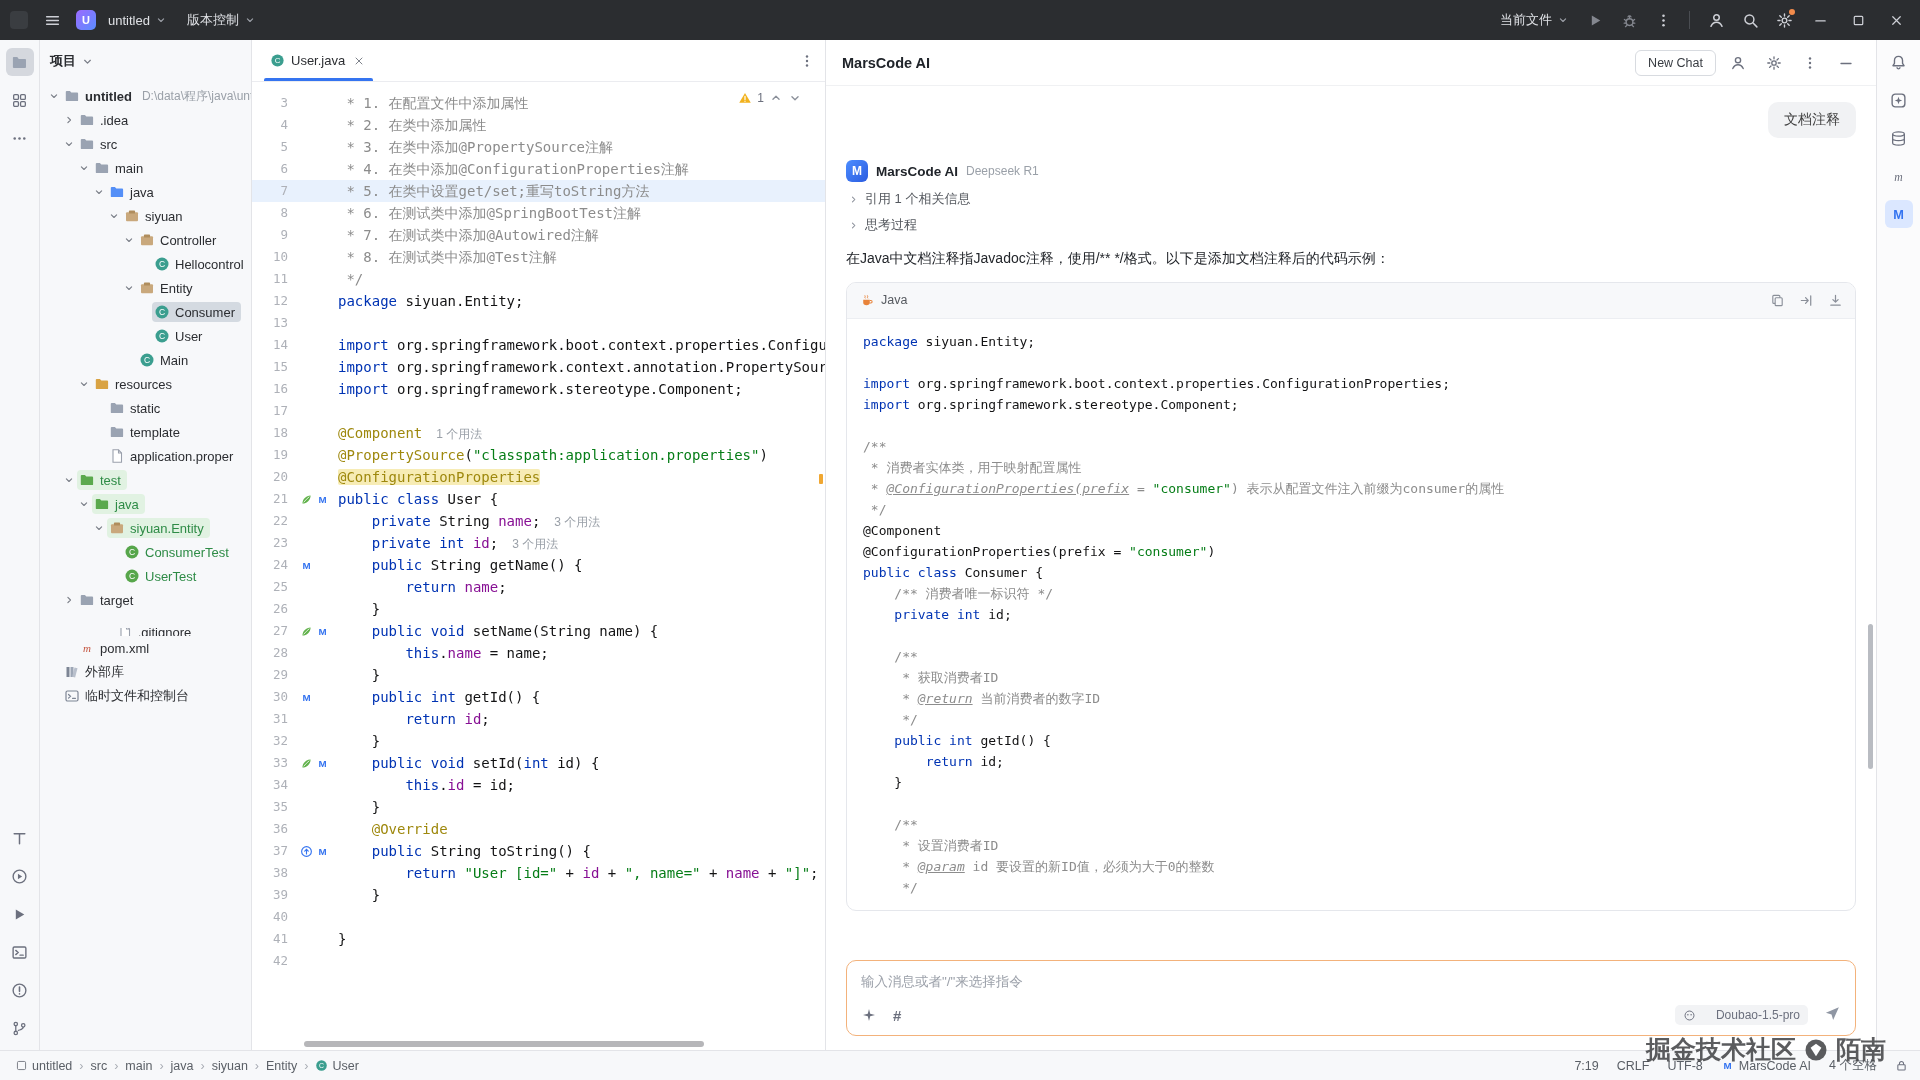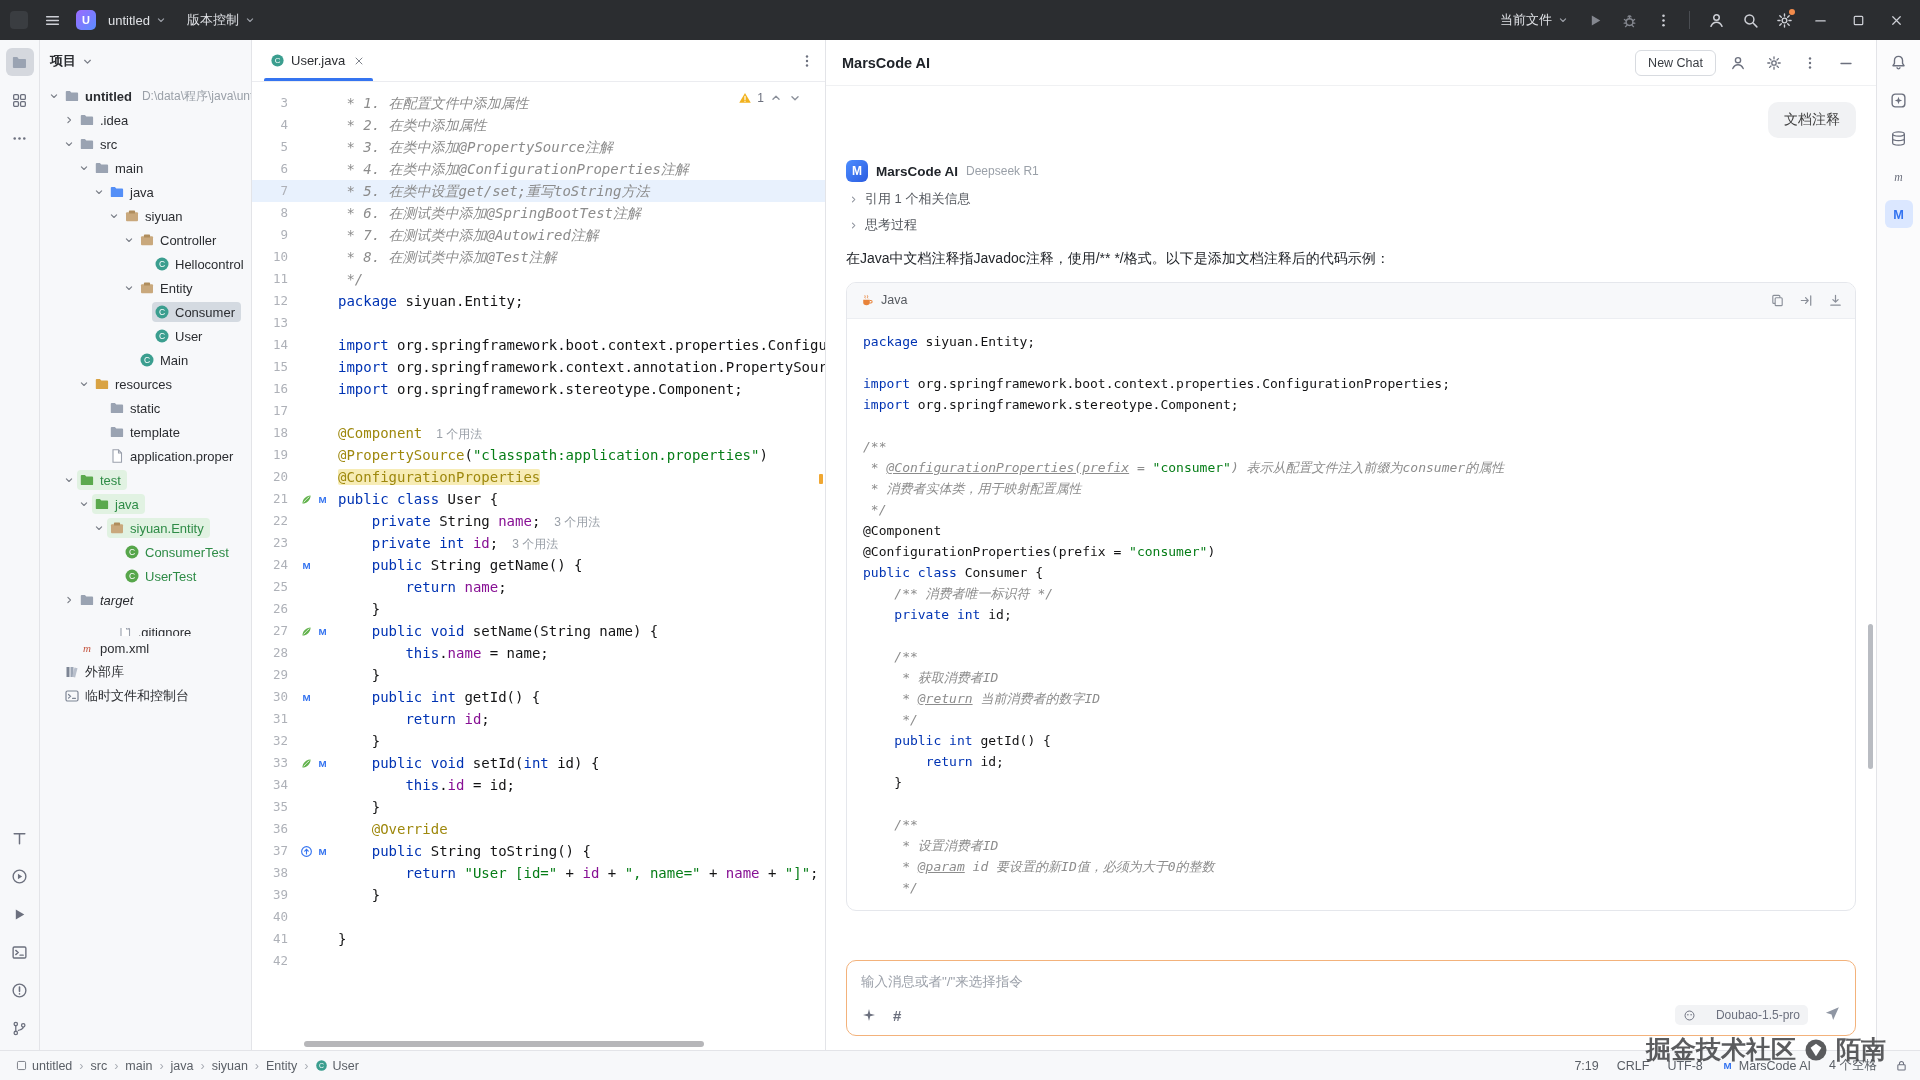--- a/index.html
+++ b/index.html
@@ -58,21 +58,21 @@
 .tab-more{margin-left:auto;color:#6c707e;width:20px;height:20px;display:flex;align-items:center;justify-content:center}
 .editor-body{flex:1;position:relative;overflow:hidden;font-family:"DejaVu Sans Mono","Liberation Mono",monospace;font-size:14px}
 .ed-lines{padding-top:10px}
 .ed-line{display:flex;height:22px;line-height:22px}
 .ed-line.caret{background:#e8f1fd}
 .ed-num{width:44px;flex:none;text-align:right;padding-right:8px;color:#aeb1b8;font-size:12.5px}
 .ed-gut{width:42px;flex:none;display:flex;align-items:center;gap:3px;padding-left:4px}
 .ed-gut .ic{width:13px;height:13px}
 .ed-code{white-space:pre;overflow:hidden;flex:1}
 .ed-inlay{color:#9aa0a8;font-size:12px;margin-left:14px;font-family:"Liberation Sans",sans-serif}
-.tk-c{color:#8c8c8c;font-style:italic}
+.tk-c{color:#8c8c8c;}
 .tk-ct{color:#8c8c8c;font-style:italic;text-decoration:underline}
 .tk-k{color:#0033b3}
 .tk-s{color:#067d17}
 .tk-a{color:#9e880d}
 .tk-ah{color:#9e880d;background:#f7ecb5;border-radius:2px}
 .tk-p{color:#131314}
 .tk-f{color:#871094}
 .inspection{position:absolute;top:6px;right:16px;display:flex;align-items:center;gap:5px;font-size:12px;color:#6c707e;background:rgba(255,255,255,.92);padding:3px 7px;border-radius:6px;z-index:5;font-family:"Liberation Sans",sans-serif}
 .inspection .ic{width:14px;height:14px}
 .insp-nav{color:#8a8f99}
@@ -623,21 +623,21 @@
             <span class="tree-pill">
               <span class="ic ic-test-class">
                 <svg viewBox="0 0 16 16">
                   <circle cx="8" cy="8" r="6.5" fill="#57a64b"></circle>
                   <text x="8" y="11" font-size="8.5" text-anchor="middle" fill="#fff" font-family="sans-serif">C</text>
                 </svg>
               </span>
               <span class="tree-label">UserTest</span>
             </span>
           </div>
-          <div class="tree-row" style="padding-left: 21px; font-style: italic;">
+          <div class="tree-row" style="padding-left: 21px;">
             <span class="tree-chevron">
               <svg viewBox="0 0 16 16">
                 <path d="M6.5 4.5L10 8l-3.5 3.5" stroke="currentColor" stroke-width="1.5" fill="none" stroke-linecap="round" stroke-linejoin="round"></path>
               </svg>
             </span>
             <span class="tree-pill">
               <span class="ic ic-folder">
                 <svg viewBox="0 0 16 16">
                   <path d="M1.8 3.8c0-.5.4-.9.9-.9h3.2l1.4 1.7h5.9c.5 0 .9.4.9.9v6.7c0 .5-.4.9-.9.9H2.7a.9.9 0 0 1-.9-.9z" fill="currentColor"></path>
                 </svg>
@@ -1103,22 +1103,22 @@
                 </span>
             </span>
           </div>
           <div class="cc-body">
               <div class="cc-line"><span class="tk-k">package</span><span class="tk-p"> siyuan.Entity;</span></div>
               <div class="cc-line"></div>
               <div class="cc-line"><span class="tk-k">import</span><span class="tk-p"> org.springframework.boot.context.properties.ConfigurationProperties;</span></div>
               <div class="cc-line"><span class="tk-k">import</span><span class="tk-p"> org.springframework.stereotype.Component;</span></div>
               <div class="cc-line"></div>
               <div class="cc-line"><span class="tk-c">/**</span></div>
+              <div class="cc-line"><span class="tk-c"> * 消费者实体类，用于映射配置属性</span></div>
               <div class="cc-line"><span class="tk-c"> * </span><span class="tk-ct">@ConfigurationProperties(prefix</span><span class="tk-c"> = </span><span class="tk-s">"consumer"</span><span class="tk-c">) 表示从配置文件注入前缀为consumer的属性</span></div>
-              <div class="cc-line"><span class="tk-c"> * 消费者实体类，用于映射配置属性</span></div>
               <div class="cc-line"><span class="tk-c"> */</span></div>
               <div class="cc-line"><span class="tk-p">@Component</span></div>
               <div class="cc-line"><span class="tk-p">@ConfigurationProperties(prefix = </span><span class="tk-s">"consumer"</span><span class="tk-p">)</span></div>
               <div class="cc-line"><span class="tk-k">public class</span><span class="tk-p"> Consumer {</span></div>
               <div class="cc-line"><span class="tk-p">    </span><span class="tk-c">/** 消费者唯一标识符 */</span></div>
               <div class="cc-line"><span class="tk-p">    </span><span class="tk-k">private int</span><span class="tk-p"> id;</span></div>
               <div class="cc-line"></div>
               <div class="cc-line"><span class="tk-p">    </span><span class="tk-c">/**</span></div>
               <div class="cc-line"><span class="tk-c">     * 获取消费者ID</span></div>
               <div class="cc-line"><span class="tk-c">     * </span><span class="tk-ct">@return</span><span class="tk-c"> 当前消费者的数字ID</span></div>

